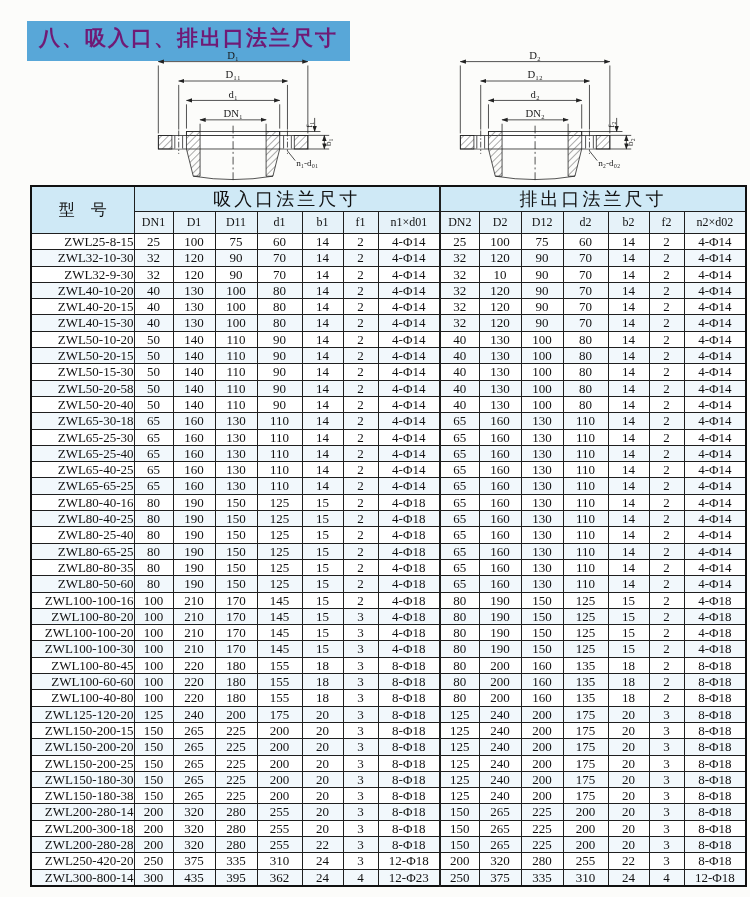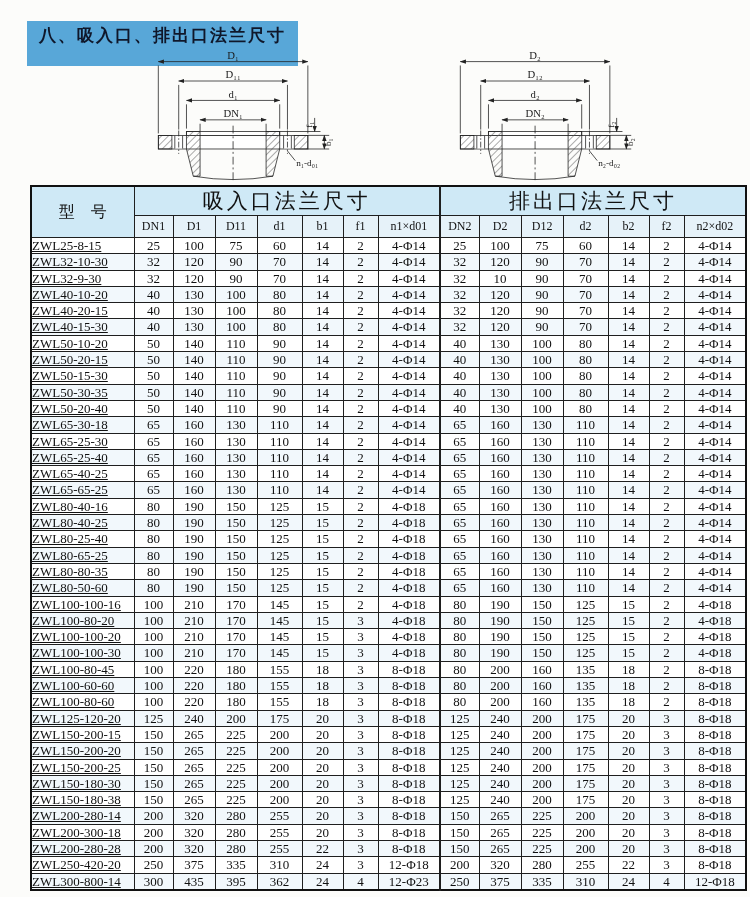--- a/index.html
+++ b/index.html
@@ -7,56 +7,56 @@
     width:750px;height:897px;position:relative;
     background:#fbfbf8;
     font-family:"Liberation Serif", serif;
     color:#111;
     overflow:hidden;
   }
   .page{position:absolute;inset:0;background:#fcfcfa;}
   .title-bar{
     position:absolute;left:27px;top:21px;
     background:var(--title_bg,#58a7d8);
-    color:#0f172a;
+    color:#701a75;
     font-family:"Liberation Sans", sans-serif;
-    font-weight:bold;font-size:17px;letter-spacing:2px;
-    padding:3px 12px 19px 12px;
+    font-weight:bold;font-size:21px;letter-spacing:2px;
+    padding:3px 12px 9px 12px;
   }
   .diagram{position:absolute;width:200px;height:134px;}
   .diagram-left{left:136px;top:48px;}
   .diagram-right{left:438px;top:48px;}
   svg text{font-family:"Liberation Serif", serif;fill:#1a1a1a;}
 
   table.flange-table{
     position:absolute;left:30px;top:185px;width:717px;
     border-collapse:collapse;table-layout:fixed;
     border:2px solid #111;
     background:#fff;
     padding-left:12px;
   }
   .flange-table th,.flange-table td{
     border:1px solid var(--border,#1f1f1f);
     padding:0;margin:0;overflow:hidden;white-space:nowrap;
   }
   .flange-table thead th{font-weight:normal;}
   .group-h{
     background:var(--header_bg,#cfe9f6);
-    font-size:21px;letter-spacing:3px;height:23px;text-align:center;
+    font-size:18px;letter-spacing:3px;height:23px;text-align:center;
   }
   .model-h{
     background:var(--header_bg,#cfe9f6);
     font-size:16px;text-align:center;
   }
   .sub-h{
     background:var(--subheader_bg,#e6f2f9);
     font-size:12px;height:21px;text-align:center;
   }
   tbody td{font-size:13px;height:15.3px;line-height:15.3px;}
-  .model-cell{text-align:left;padding-left:5px;text-decoration:underline;}
+  .model-cell{text-align:right;padding-left:5px;}
   .val{text-align:center;}
   .group-end{border-right-width:2px !important;}
   tbody tr:nth-child(even){background:var(--row_alt_bg,#f2f8fc);}
 </style>
 </head>
 <body>
 
 <div class="page">
 
   <div class="title-bar">八、吸入口、排出口法兰尺寸</div>
@@ -366,21 +366,21 @@
     <td class="val group-end">4-Φ14</td>
     <td class="val">40</td>
     <td class="val">130</td>
     <td class="val">100</td>
     <td class="val">80</td>
     <td class="val">14</td>
     <td class="val">2</td>
     <td class="val">4-Φ14</td>
   </tr>
         <tr>
-    <td class="model-cell">ZWL50-30-35</td>
+    <td class="model-cell">ZWL50-20-58</td>
     <td class="val">50</td>
     <td class="val">140</td>
     <td class="val">110</td>
     <td class="val">90</td>
     <td class="val">14</td>
     <td class="val">2</td>
     <td class="val group-end">4-Φ14</td>
     <td class="val">40</td>
     <td class="val">130</td>
     <td class="val">100</td>
@@ -689,21 +689,21 @@
     <td class="val group-end">8-Φ18</td>
     <td class="val">80</td>
     <td class="val">200</td>
     <td class="val">160</td>
     <td class="val">135</td>
     <td class="val">18</td>
     <td class="val">2</td>
     <td class="val">8-Φ18</td>
   </tr>
         <tr>
-    <td class="model-cell">ZWL100-80-60</td>
+    <td class="model-cell">ZWL100-40-80</td>
     <td class="val">100</td>
     <td class="val">220</td>
     <td class="val">180</td>
     <td class="val">155</td>
     <td class="val">18</td>
     <td class="val">3</td>
     <td class="val group-end">8-Φ18</td>
     <td class="val">80</td>
     <td class="val">200</td>
     <td class="val">160</td>

